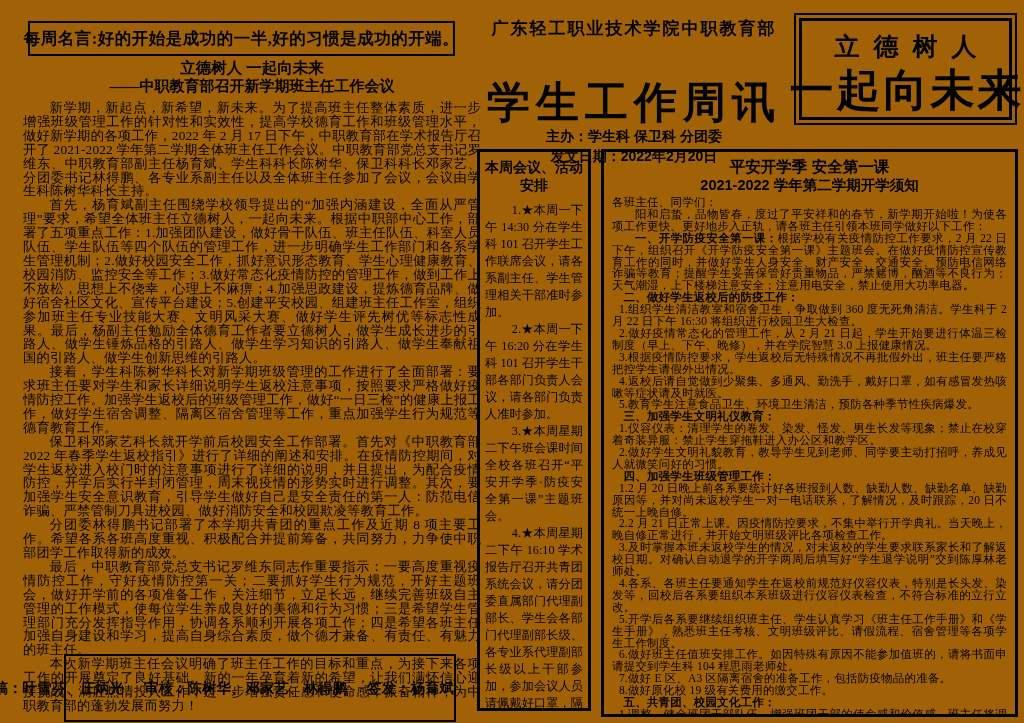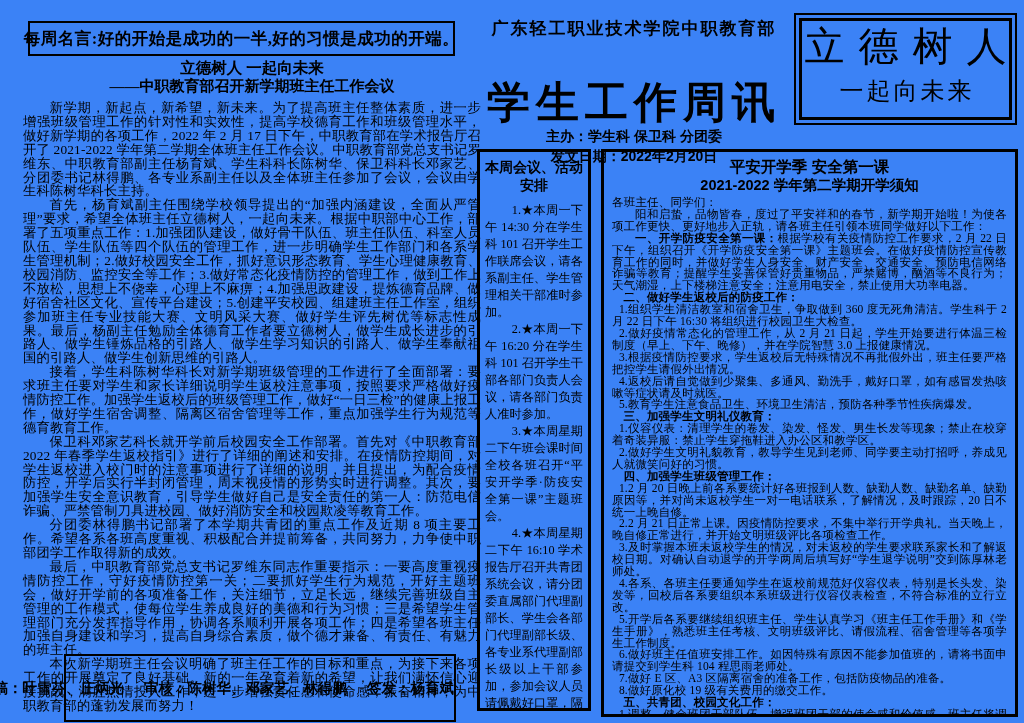--- a/index.html
+++ b/index.html
@@ -1,18 +1,18 @@
 <!DOCTYPE html>
 <html><head>
 <meta charset="utf-8">
 <style>
   * { margin:0; padding:0; box-sizing:border-box; }
   html,body { background:#e8e8e8; }
   .page {
-    position:relative; width:1024px; height:723px; background:#3b82f6;
+    position:relative; width:1024px; height:723px; background:#a16207;
     color:#000; font-family:"Liberation Serif","DejaVu Serif",serif;
     overflow:hidden;
   }
   
   .motto-box {
     position:absolute; left:28px; top:21px; width:427px; height:35px;
     border:2px solid #000; display:flex; align-items:center; justify-content:center;
     font-weight:bold; font-size:16.5px; letter-spacing:0.5px; white-space:nowrap;
   }
   
@@ -21,22 +21,22 @@
   .mh-org   { font-size:17px; font-weight:bold; letter-spacing:2px; white-space:nowrap; }
   .mh-title { font-size:43px; font-weight:bold; letter-spacing:6px; line-height:46px; white-space:nowrap;margin-top:39px; }
   .mh-host  { font-size:14px; font-weight:bold; margin-top:3px; }
   .mh-date  { font-size:14px; font-weight:bold; margin-top:2px; }
   .mh-issue { font-size:15.5px; font-weight:bold; margin-top:2px; white-space:nowrap; }
   
   .slogan-box { position:absolute; left:794px; top:13px; width:223px; height:112px;
     border:2px solid #000; padding:3px; }
   .slogan-inner { width:100%; height:100%; border:3px solid #000;
     display:flex; flex-direction:column; align-items:center; justify-content:center; }
-  .slogan-l1 { font-size:40px; font-weight:normal; letter-spacing:14px; margin-right:-14px; line-height:44px; white-space:nowrap;text-align:right;}
-  .slogan-l2 { font-size:24px; font-weight:normal; letter-spacing:3px; margin-right:-3px; line-height:44px; white-space:nowrap;}
+  .slogan-l1 { font-size:25px; font-weight:bold; letter-spacing:14px; margin-right:-14px; line-height:44px; white-space:nowrap;text-align:right;}
+  .slogan-l2 { font-size:44px; font-weight:bold; letter-spacing:3px; margin-right:-3px; line-height:44px; white-space:nowrap;}
   
   .article { position:absolute; left:23px; top:58px; width:458px; }
   .art-t1 { text-align:center; font-weight:bold; font-size:15.5px; line-height:19px; }
   .art-t2 { text-align:center; font-weight:bold; font-size:15px; line-height:19px; margin-bottom:5px; }
   .art-p { font-size:13.3px; line-height:13.9px; text-align:justify; text-indent:2em; letter-spacing:0.2px; }
   .draft-box { position:absolute; left:64px; top:654px; width:392px; height:68px;
     border:2px solid #000; display:flex; align-items:center; justify-content:flex-end; gap:20px;
     font-weight:bold; font-size:14.5px; white-space:nowrap; }
   
   .schedule-box { position:absolute; left:477px; top:149px; width:114px; height:562px;

